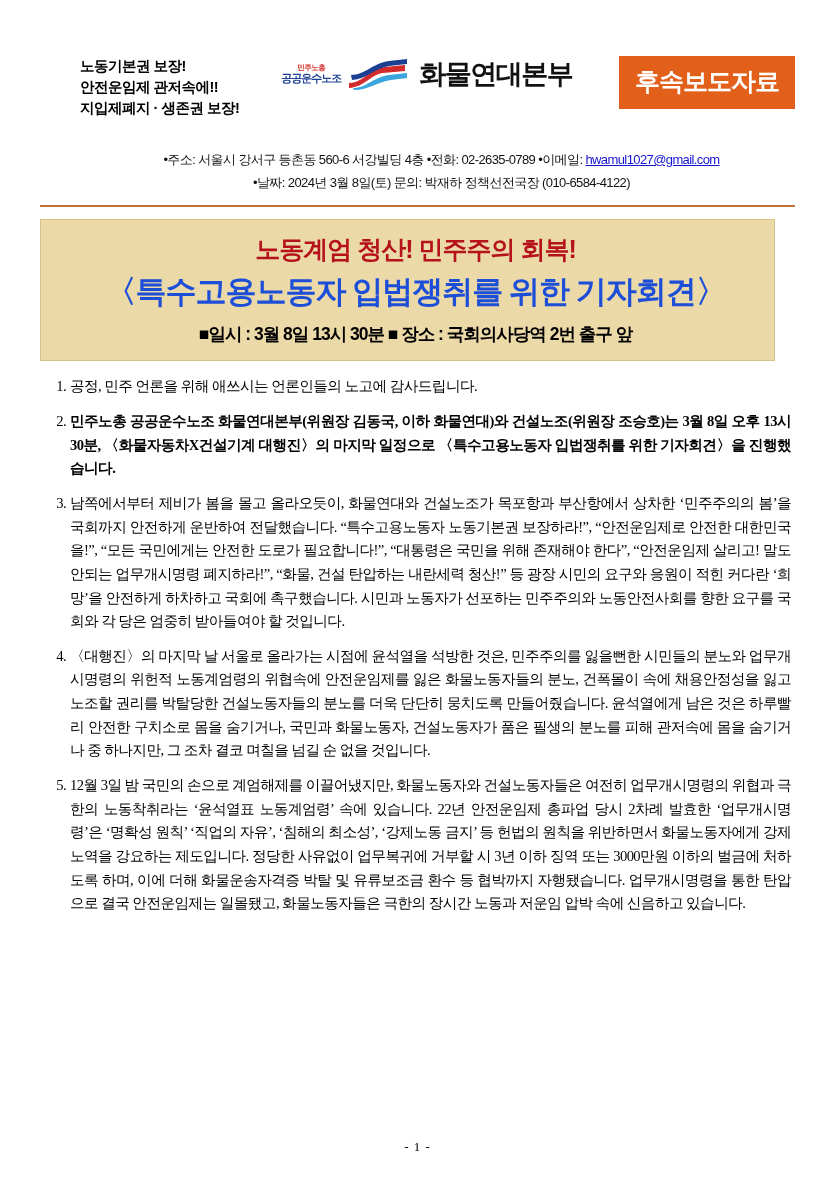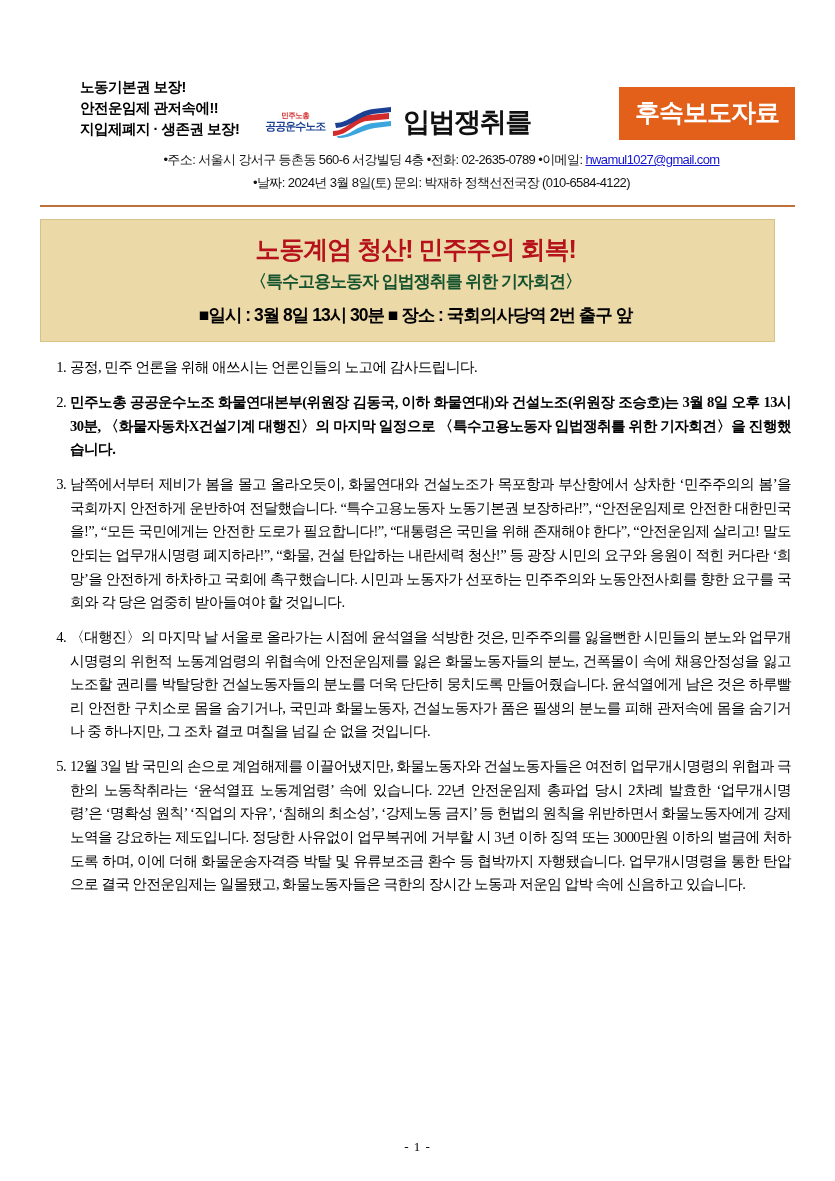--- a/index.html
+++ b/index.html
@@ -19,37 +19,37 @@
     position: relative;
     width: 835px;
     height: 1181px;
     padding: 0;
     box-sizing: border-box;
   }
 
   
   .header {
     display: flex;
-    align-items: flex-end;
+    align-items: flex-start;
     padding: 56px 40px 0 80px;
     box-sizing: border-box;
     height: 140px;
   }
   .slogan {
     font-family: "Liberation Sans", sans-serif;
     font-weight: bold;
     font-size: 14.5px;
     line-height: 1.45;
     letter-spacing: -0.5px;
     white-space: nowrap;
   }
   .logo-block {
     display: flex;
     align-items: center;
-    margin-left: 26px;
+    margin-left: 42px;
   }
   .union-mark {
     display: flex;
     flex-direction: column;
     align-items: center;
     margin-right: 6px;
   }
   .union-mark .mm {
     font-family: "Liberation Sans", sans-serif;
     font-size: 7.5px;
@@ -125,24 +125,24 @@
   }
   .banner .t1 {
     font-family: "Liberation Sans", sans-serif;
     font-weight: bold;
     font-size: 25px;
     color: #b5121b;
     letter-spacing: -1px;
     line-height: 1.35;
   }
   .banner .t2 {
-    font-family: Liberation Sans, sans-serif;
-    font-weight: bold;
-    font-size: 17px;
-    color: #14532d;
+    font-family: Liberation Serif, serif;
+    font-weight: bold;
+    font-size: 31px;
+    color: #1d4ed8;
     letter-spacing: -1px;
     line-height: 1.35;
     margin-top: 4px;
   }
   .banner .t3 {
     font-family: "Liberation Sans", sans-serif;
     font-weight: bold;
     font-size: 17.5px;
     color: #000000;
     letter-spacing: -1px;
@@ -201,21 +201,21 @@
         <span class="mm">민주노총</span>
         <span class="nm">공공운수노조</span>
       </div>
       <div class="swoosh">
         <svg width="62" height="34" viewBox="0 0 62 34">
           <path d="M2 26 C16 26 22 12 38 10 L58 8 L58 14 L36 16 C24 17 18 30 2 31 Z" fill="#d32b2b"></path>
           <path d="M4 18 C18 18 26 6 42 4 L60 2 L60 7 L42 9 C28 11 20 22 5 23 Z" fill="#1b3f91"></path>
           <path d="M6 31 C20 31 26 20 42 18 L60 16 L60 21 L44 23 C30 25 22 33 7 33 Z" fill="#3aa6dd"></path>
         </svg>
       </div>
-      <div class="brand">입법쟁취를</div>
+      <div class="brand">화물연대본부</div>
     </div>
 
     <div class="badge">후속보도자료</div>
   </div>
 
   <div class="contact">
     <div>
       <span>•주소: 서울시 강서구 등촌동 560-6 서강빌딩 4층 •전화: 02-2635-0789 •이메일: </span><a href="#">hwamul1027@gmail.com</a>
     </div>
     <div>•날짜: 2024년 3월 8일(토) 문의: 박재하 정책선전국장 (010-6584-4122)</div>

